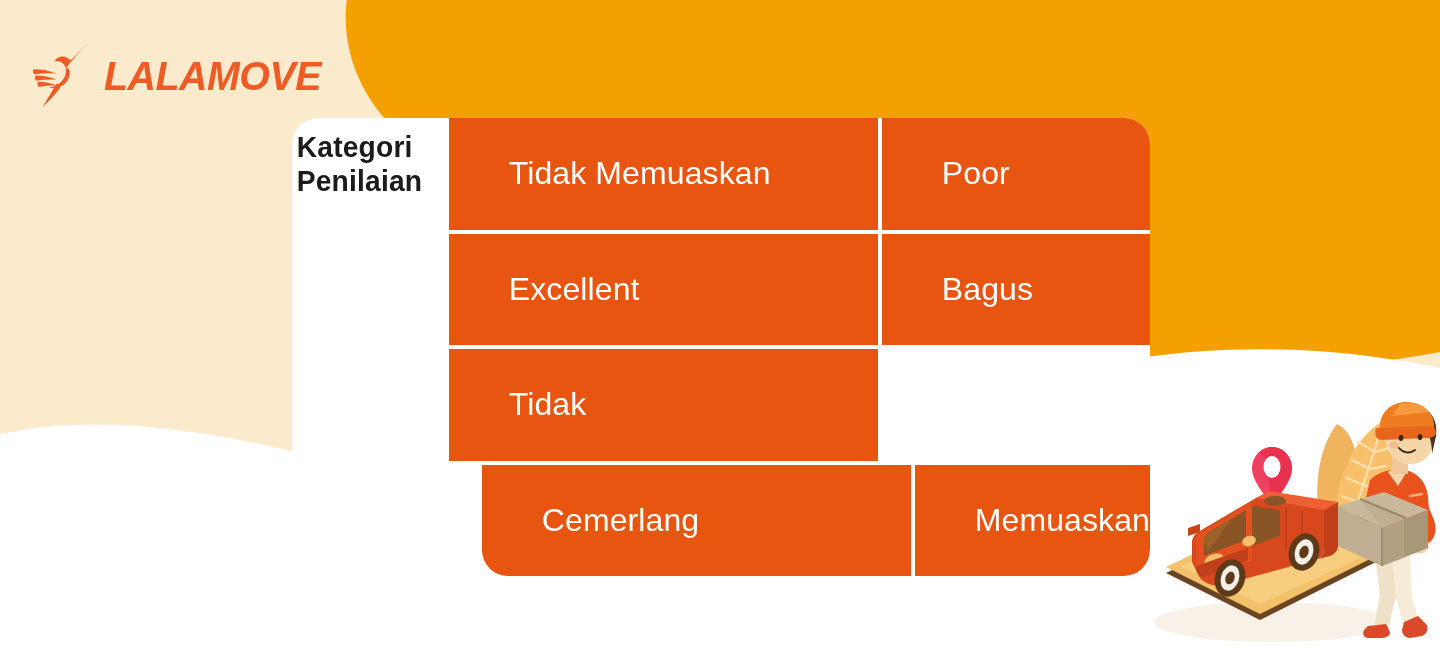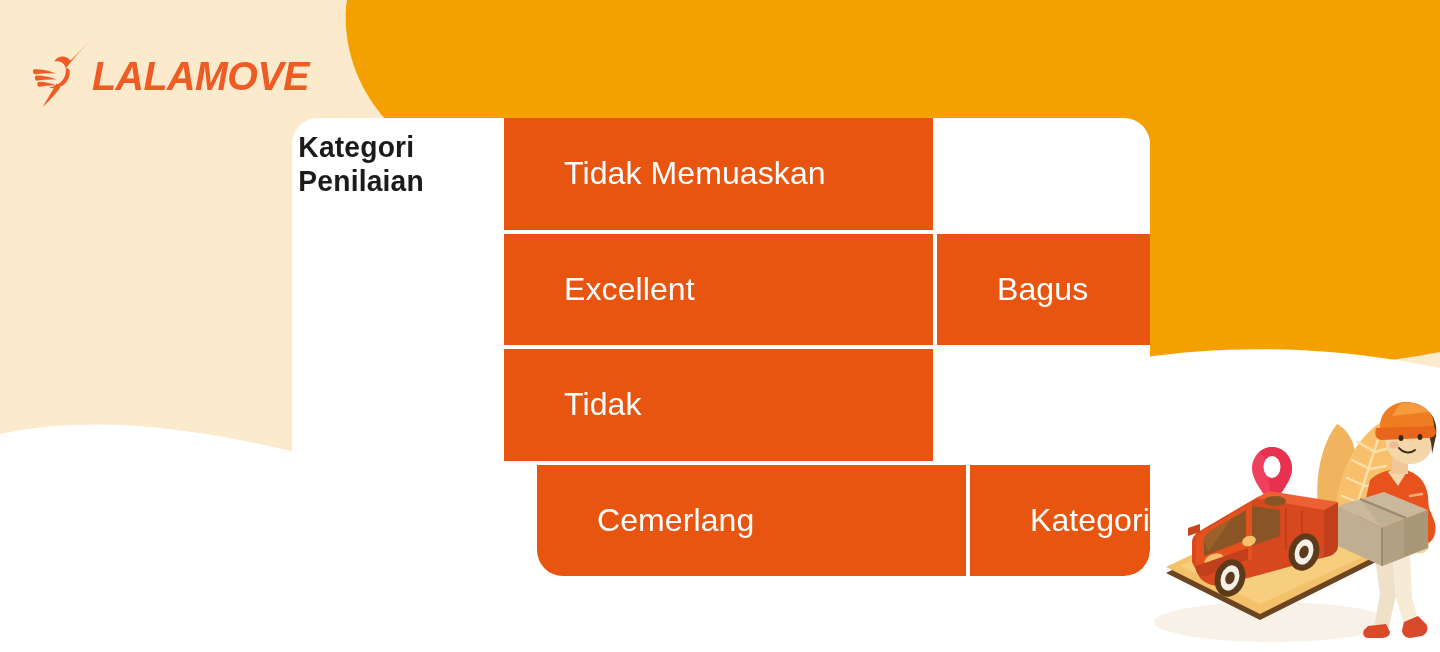--- a/index.html
+++ b/index.html
@@ -35,21 +35,21 @@
 
   
   #logo {
     position: absolute;
     left: 32px;
     top: 38px;
     width: 260px;
     height: 72px;
     display: flex;
     align-items: center;
-    gap: 4px;
+    gap: 16px;
   }
   #logo .mark {
     width: 62px;
     height: 70px;
     flex: none;
   }
   #logo .wordmark {
     font-family: "Liberation Sans", sans-serif;
     font-weight: bold;
     font-style: italic;
@@ -179,34 +179,35 @@
     </svg>
     <div class="wordmark">LALAMOVE</div>
   </div>
 
   <div id="card">
     <div id="card-title">Kategori Penilaian</div>
     <div id="table-body">
 
       <div class="row">
         <div class="cell col-left">Tidak Memuaskan</div>
+        <div class="cell col-right">Poor</div>
       </div>
 
       <div class="row">
         <div class="cell col-left">Excellent</div>
         <div class="cell col-right">Bagus</div>
       </div>
 
       <div class="row">
         <div class="cell col-left">Tidak</div>
       </div>
 
       <div class="row">
         <div class="cell col-left">Cemerlang</div>
-        <div class="cell col-right">Kategori</div>
+        <div class="cell col-right">Memuaskan</div>
       </div>
 
     </div>
   </div>
 
   <svg id="illustration" viewBox="0 0 288 252">
 
     <ellipse cx="120" cy="222" rx="118" ry="20" fill="#F7F1E8"></ellipse>
 
     <g>

